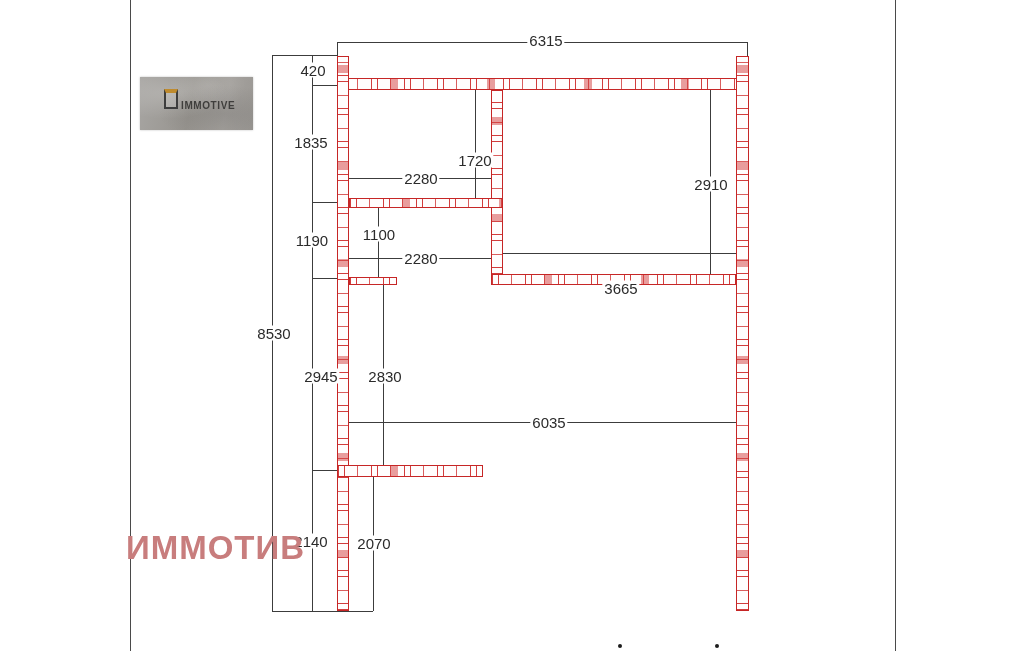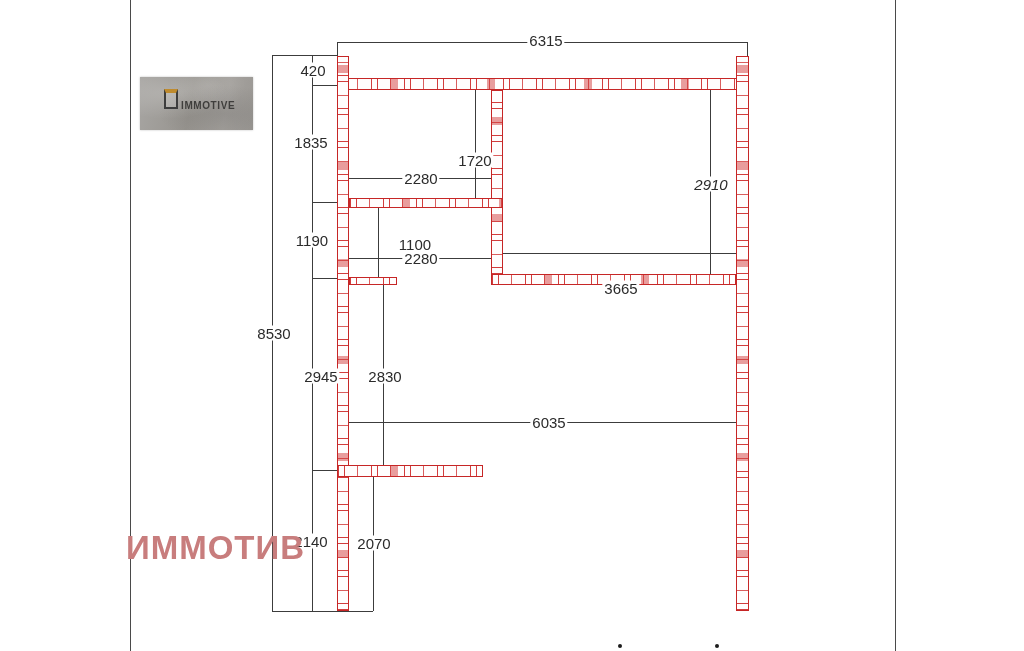--- a/index.html
+++ b/index.html
@@ -94,24 +94,24 @@
 
   <span class="dim" style="left:546px;top:40px;">6315</span>
   <span class="dim" style="left:274px;top:333px;">8530</span>
   <span class="dim" style="left:313px;top:70px;">420</span>
   <span class="dim" style="left:311px;top:142px;">1835</span>
   <span class="dim" style="left:312px;top:240px;">1190</span>
   <span class="dim" style="left:321px;top:376px;">2945</span>
   <span class="dim" style="left:311px;top:541px;">2140</span>
   <span class="dim" style="left:475px;top:160px;">1720</span>
   <span class="dim" style="left:421px;top:178px;">2280</span>
-  <span class="dim" style="left:379px;top:244px;margin-left:36px;">1100</span>
+  <span class="dim" style="left:379px;top:234px;">1100</span>
   <span class="dim" style="left:421px;top:258px;">2280</span>
   <span class="dim" style="left:621px;top:253px;margin-top:35px;">3665</span>
-  <span class="dim" style="left:711px;top:184px;font-style:italic;">2910</span>
+  <span class="dim" style="left:711px;top:184px;">2910</span>
   <span class="dim" style="left:542px;top:422px;margin-left:7px;">6035</span>
   <span class="dim" style="left:385px;top:376px;">2830</span>
   <span class="dim" style="left:374px;top:543px;">2070</span>
 
   <div id="watermark">ИММОТИВ</div>
 
   <div class="dot" style="left:618px;top:644px;"></div>
   <div class="dot" style="left:715px;top:644px;"></div>
 
 </div>

